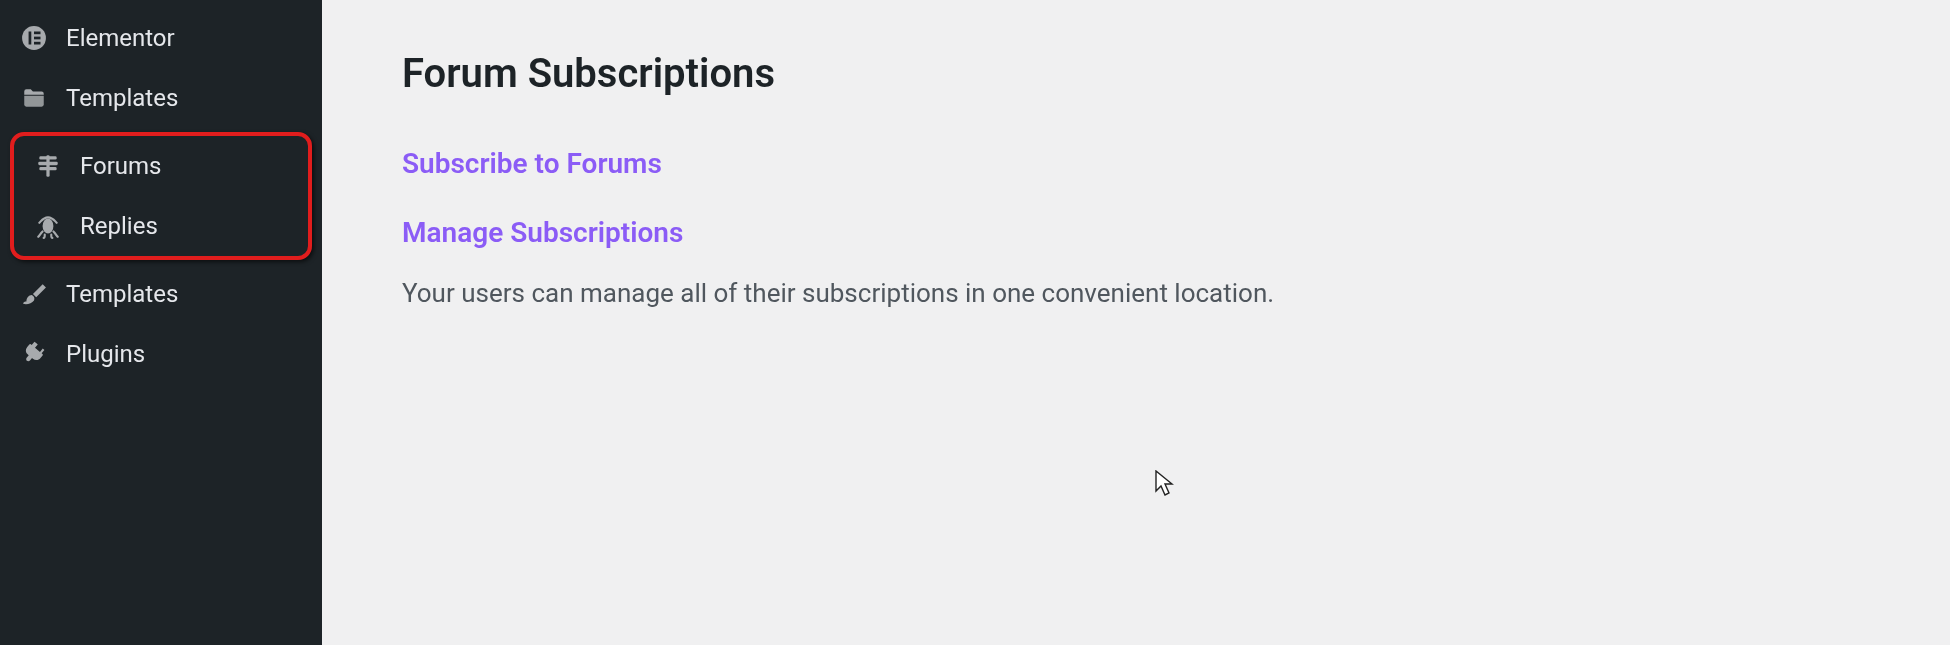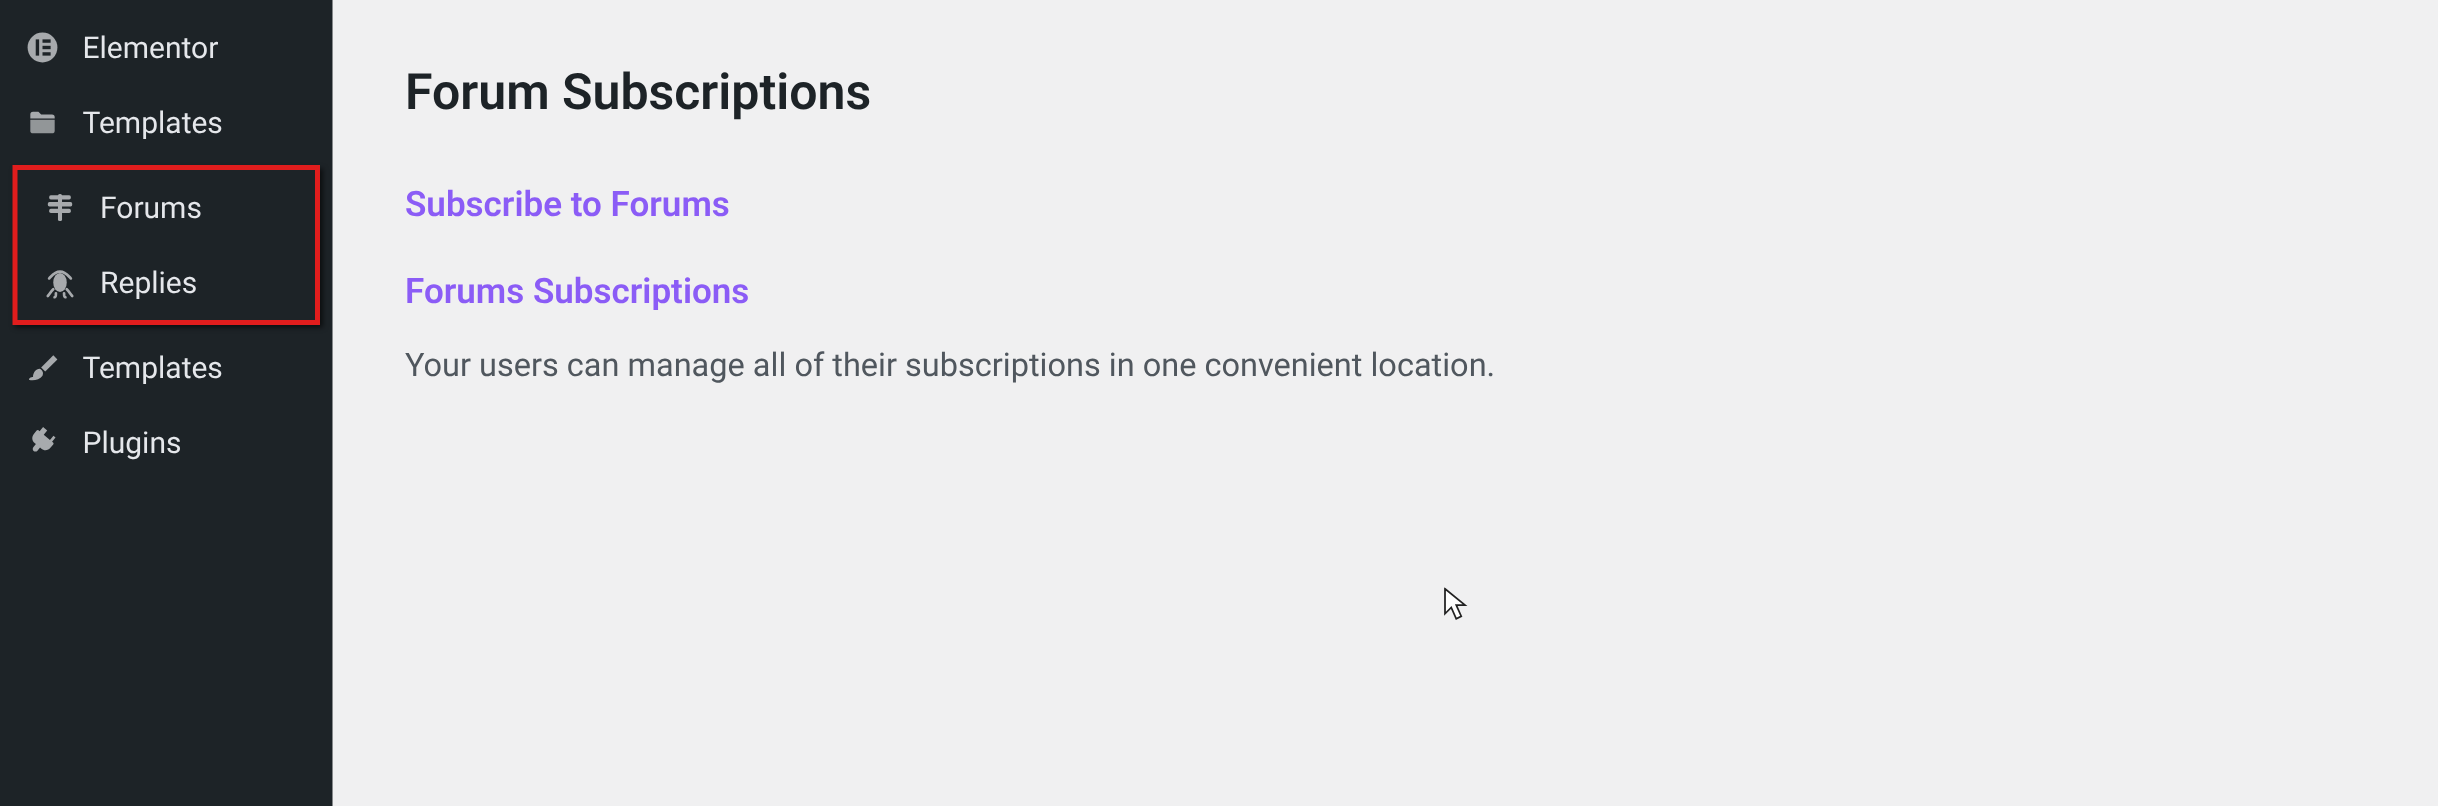--- a/index.html
+++ b/index.html
@@ -4,21 +4,21 @@
 <style>
   * { box-sizing: border-box; margin: 0; padding: 0; }
   html, body { width: 100%; height: 100%; }
   body {
     font-family: -apple-system, Segoe UI, Roboto, Helvetica, Arial, sans-serif;
     background: #f0f0f1;
     display: flex;
     min-height: 645px;
   }
   .sidebar {
-    width: 266px;
+    width: 322px;
     background: #1d2327;
     color: #e5e7eb;
     padding-top: 8px;
     flex-shrink: 0;
   }
   .menu-item {
     display: flex;
     align-items: center;
     padding: 16px 20px;
     font-size: 24px;
@@ -33,25 +33,25 @@
     align-items: center;
     justify-content: center;
     color: #a7aaad;
     flex-shrink: 0;
   }
   .menu-item .icon svg { width: 26px; height: 26px; }
   .highlight-box {
     border: 4px solid #e11d1d;
     margin: 4px 10px;
     box-shadow: 2px 2px 4px rgba(0,0,0,0.6);
-    border-radius: 0;
+    border-radius: 14px;
   }
   .content {
     flex: 1;
-    padding: 50px 58px;
+    padding: 50px 80px;
     color: #1d2327;
   }
   h1.page-title {
     font-size: 40px;
     font-weight: 600;
     color: #1d2327;
     margin-bottom: 50px;
   }
   h2.section-heading {
     font-size: 28px;
@@ -147,21 +147,21 @@
     <span>Plugins</span>
   </div>
 
 </nav>
 
 <main class="content" style="position:relative;">
   <h1 class="page-title">Forum Subscriptions</h1>
 
   <h2 class="section-heading">Subscribe to Forums</h2>
 
-  <h2 class="section-heading">Forums Subscriptions</h2>
+  <h2 class="section-heading">Manage Subscriptions</h2>
   <p class="section-text">Your users can manage all of their subscriptions in one convenient location.</p>
 </main>
 
 <div class="cursor" style="left:1154px; top:470px;">
   <svg viewBox="0 0 20 28">
       <path d="M1 1 L1 21 L6 16 L10 25 L14 23 L10 14 L17 14 Z" fill="white" stroke="#222" stroke-width="1.4"></path>
     </svg>
 </div>
 
 </body></html>

